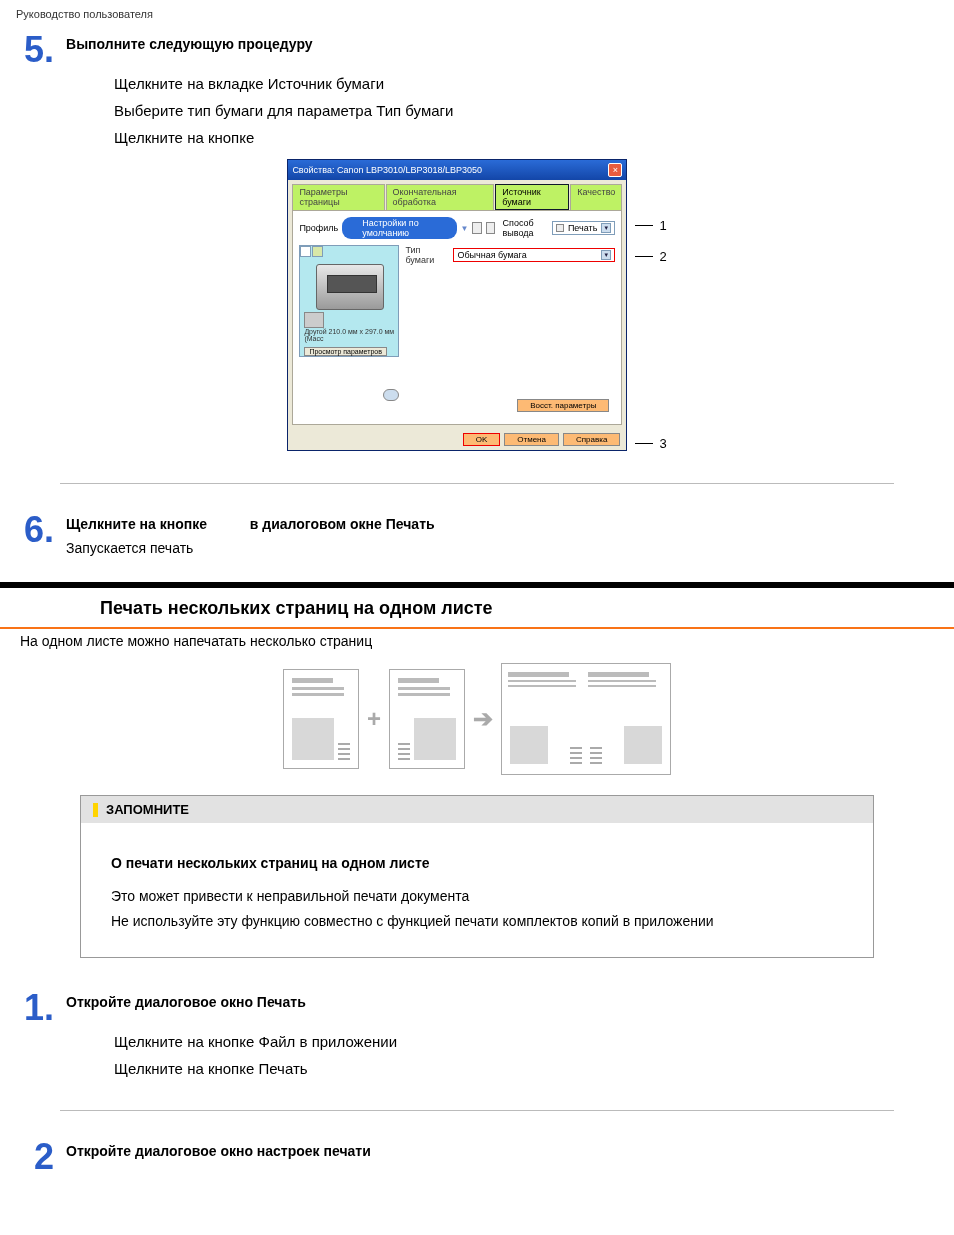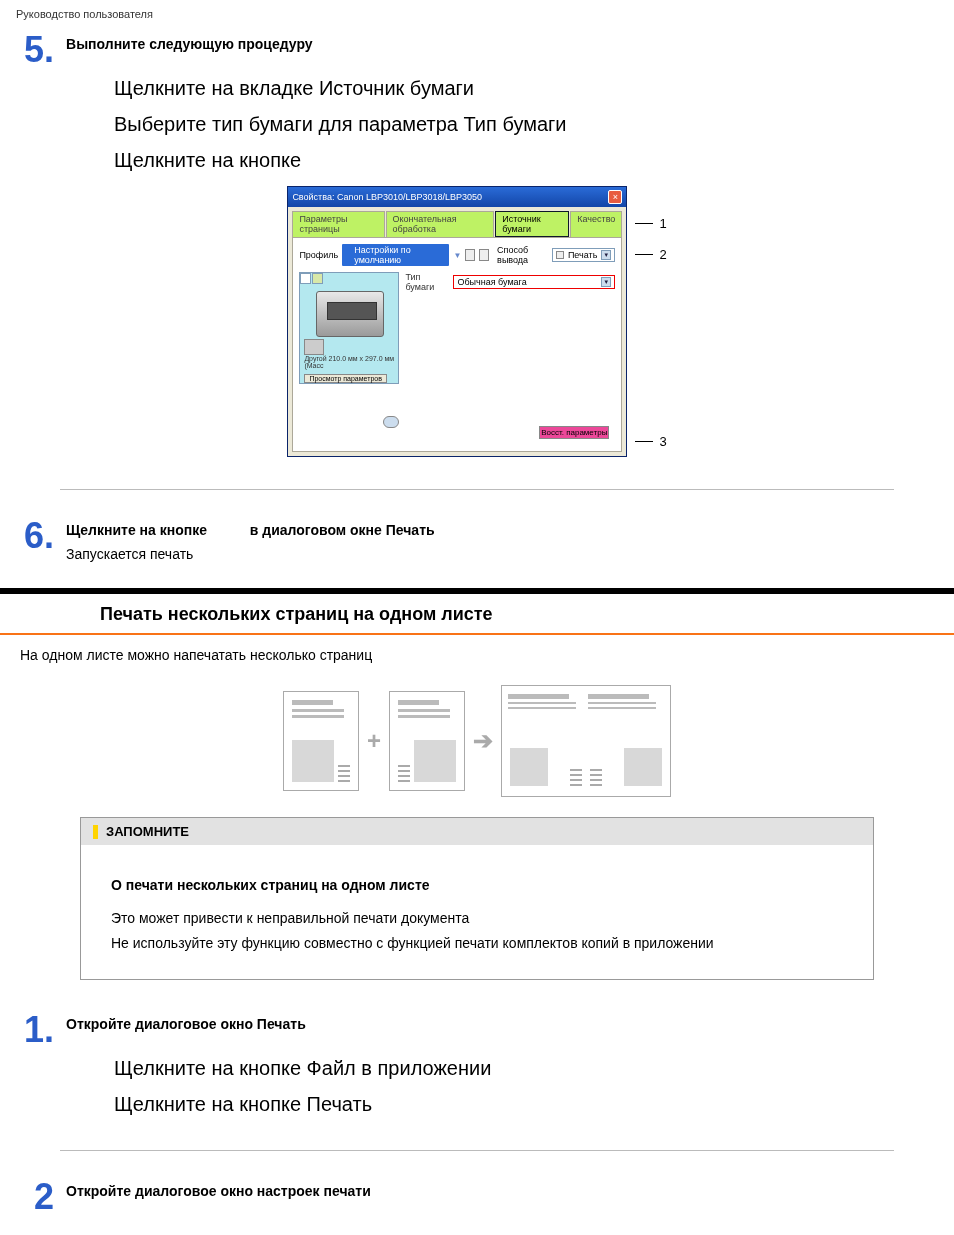--- a/index.html
+++ b/index.html
@@ -25,21 +25,21 @@
     font-size: 36px;
     font-weight: bold;
     color: #2b5dc8;
     line-height: 1;
     min-width: 30px;
     text-align: right;
   }
   .step-body { flex: 1; padding-top: 4px; }
   .step-title { font-weight: bold; font-size: 14px; }
   .step-sub {
-    font-size: 20px;
+    font-size: 15px;
     line-height: 1.8;
     padding: 18px 0 0 48px;
   }
   .step-desc {
     font-size: 14px;
     padding-top: 8px;
   }
   hr.section-sep {
     border: none;
     border-top: 1px solid #bbb;
@@ -50,21 +50,21 @@
     margin-top: 18px;
   }
   .heading-bar {
     font-weight: bold;
     font-size: 18px;
     padding: 10px 0 8px 100px;
     border-bottom: 2px solid #f97316;
   }
   .intro-text {
     font-size: 14px;
-    padding: 12px 20px;
+    padding: 4px 20px;
   }
   .figure-wrap {
     text-align: center;
     padding: 10px 0 20px;
   }
   
   .mp {
     display: inline-flex;
     align-items: center;
     gap: 8px;
@@ -119,21 +119,21 @@
     display:flex; align-items:center; gap:8px;
   }
   .note-header .ybar { width:5px; height:14px; background:#ffd400;}
   .note-body {
     padding: 28px 30px 22px;
     font-size: 14px; line-height:1.8;
   }
   .note-sub { font-weight:bold; padding-bottom:8px;}
   
   .dlg-block { text-align:center; padding: 0 0 12px; }
-  .dlg-wrap { display:inline-flex; align-items:center; gap:8px; }
+  .dlg-wrap { display:inline-flex; align-items:flex-end; gap:8px; }
   .dlg {
     width: 340px;
     border:1px solid #0a246a;
     background:#ece9d8;
     font-size:9px;
     text-align:left;
     font-family: Tahoma, Arial, sans-serif;
   }
   .dlg-title {
     background: linear-gradient(#2a6bd7,#1346a8);
@@ -142,21 +142,21 @@
   }
   .dlg-close{
     width:14px;height:14px;background:#e85c3f;border:1px solid #fff;
     color:#fff;font-size:9px;line-height:12px;text-align:center;border-radius:2px;
   }
   .dlg-tabs{ display:flex; background:#ece9d8; padding:4px 4px 0; gap:1px;}
   .dlg-tab{ padding:2px 6px; background:#bef264; border:1px solid #aca899; border-bottom:none; color:#444;}
   .dlg-tab.red{ border:1px solid #0f172a; color:#000; }
   .dlg-content{ background:#fff; border:1px solid #aca899; margin:0 4px 4px; padding:6px;}
   .dlg-row1{ display:flex; align-items:center; gap:4px; margin-bottom:6px;}
-  .bluebtn{ background:#2a6bd7;color:#fff;padding:1px 12px;border-radius:1px;}
+  .bluebtn{ background:#2a6bd7;color:#fff;padding:1px 20px;border-radius:9px;}
   .dlg-icon{ width:12px;height:12px;border:1px solid #888;background:#eee;}
   .dlg-row1 .flex1{flex:1;}
   .sel{ border:1px solid #7f9db9; padding:1px 3px; background:#fff; display:inline-flex; align-items:center; gap:4px;}
   .sel .arr{ width:10px;height:10px;background:#cde; border:1px solid #7f9db9; font-size:7px; line-height:8px; text-align:center;color:#224;}
   .dlg-area{ display:flex; gap:6px; }
   .preview-col{ width:100px;}
   .preview{
     width:100px;height:112px; background:#b4e8ef; border:1px solid #7f9db9;
     position:relative;
   }
@@ -173,21 +173,21 @@
   }
   .ptext{ position:absolute; bottom:14px; left:4px; font-size:7px; color:#333;}
   .pbtn{ position:absolute; bottom:0; left:4px; font-size:7px; border:1px solid #888; padding:0 4px; background:#ece9d8;}
   .wr{ position:absolute; bottom:-18px; right:0; width:16px;height:12px; background:#cde;border:1px solid #888; border-radius:6px;}
   .mc{ flex:1; }
   .mc-row{ display:flex; align-items:center; gap:6px; margin-bottom:4px;}
   .mc-row .lbl{ width:42px; color:#333;}
   .mc-row .sel.red{ border-color:#e00; flex:1; justify-content:space-between;}
   .blank{ height:130px;}
   .footbtn{ display:flex; justify-content:flex-end; padding:0 6px 6px;}
-  .wbtn{ border:1px solid #888; background:#ec4899; padding:1px 1px; font-size:8px;}
+  .wbtn{ border:1px solid #888; background:#fdba74; padding:1px 12px; font-size:8px;}
   .dlg-bottom{ display:flex; justify-content:flex-end; gap:4px; padding:4px 6px; background:#ece9d8;}
   .wbtn.red{ border-color:#e00;}
   .callouts{ display:flex; flex-direction:column; gap:0; font-size:13px; }
   .co{ display:flex; align-items:center; gap:6px;}
   .co .line{ width:18px; height:0; border-top:1px solid #000;}
   .co1{ margin-top:22px;}
   .co2{ margin-top:16px;}
   .co3{ margin-top:172px;}
 </style>
 </head>
@@ -257,20 +257,25 @@
                 <span class="arr">▾</span>
               </span>
             </div>
             <div class="blank"></div>
             <div class="footbtn">
               <span class="wbtn">Восст. параметры</span>
             </div>
           </div>
         </div>
       </div>
+      <div class="dlg-bottom">
+        <span class="wbtn red">OK</span>
+        <span class="wbtn">Отмена</span>
+        <span class="wbtn">Справка</span>
+      </div>
     </div>
     <div class="callouts">
       <div class="co co1">
           <div class="line"></div>
           <span>1</span>
         </div>
       <div class="co co2">
           <div class="line"></div>
           <span>2</span>
         </div>

